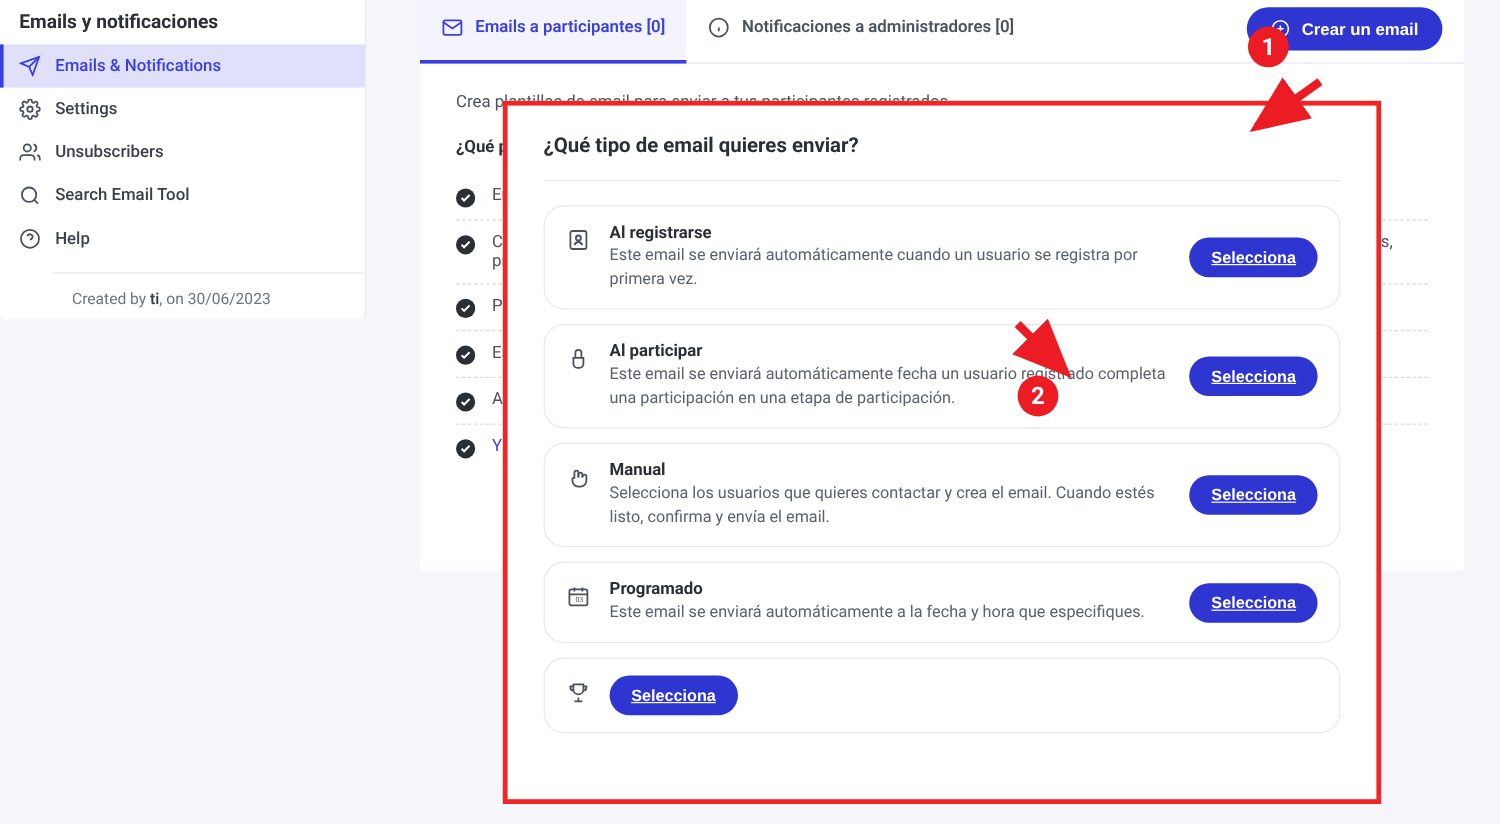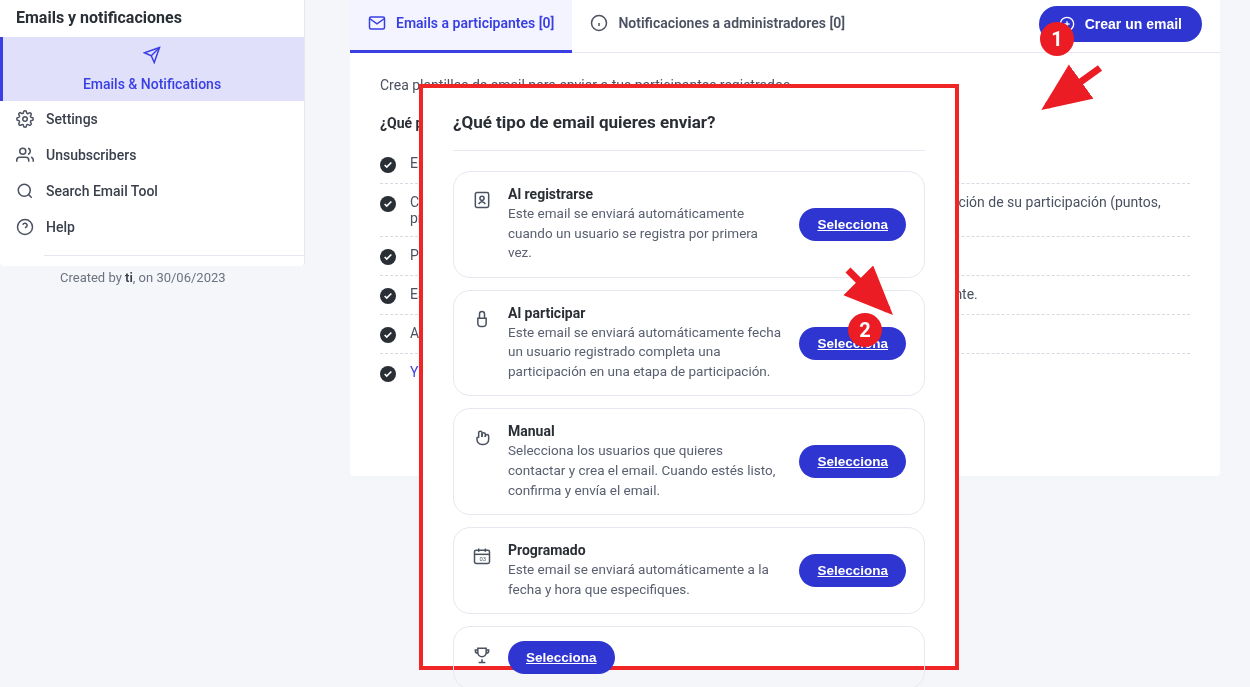--- a/index.html
+++ b/index.html
@@ -41,21 +41,20 @@
       cursor: pointer;
       color: #3a3f4b;
       font-weight: 500;
     }
     .side-item .icon { width: 18px; height: 18px; display:flex; align-items:center; justify-content:center; color:#4a5160;}
     .side-item.active {
       background: #e0e0fb;
       color: #3a3fe2;
       border-left: 3px solid #3a3fe2;
       padding-left: 13px;
-      flex-direction: column;
     }
     .side-item.active .icon { color:#3a3fe2; }
     .sidebar .meta {
       border-top: 1px solid #e6e8ef;
       padding: 14px 16px;
       font-size: 13px;
       color: #6b7280;
       margin-top: 10px;
       margin-left: 44px;
     }
@@ -131,21 +130,21 @@
       width: 16px; height: 16px; border-radius: 50%; background:#2a2e35; flex-shrink:0; margin-top:2px;
       display:flex; align-items:center; justify-content:center;
     }
     .fcheck svg { width:10px; height:10px; stroke:#fff; }
     .more-link { color:#3a3fe2; }
     
     .modal-border {
       position: absolute;
       left: 419px;
       top: 84px;
-      width: 540px;
+      width: 732px;
       height: 586px;
       border: 4px solid #f02626;
       z-index: 20;
       background:#fff;
       padding: 24px 30px 30px 30px;
     }
     .modal-border h3 {
       font-size: 17px;
       font-weight: 700;
       color:#2a2e35;

